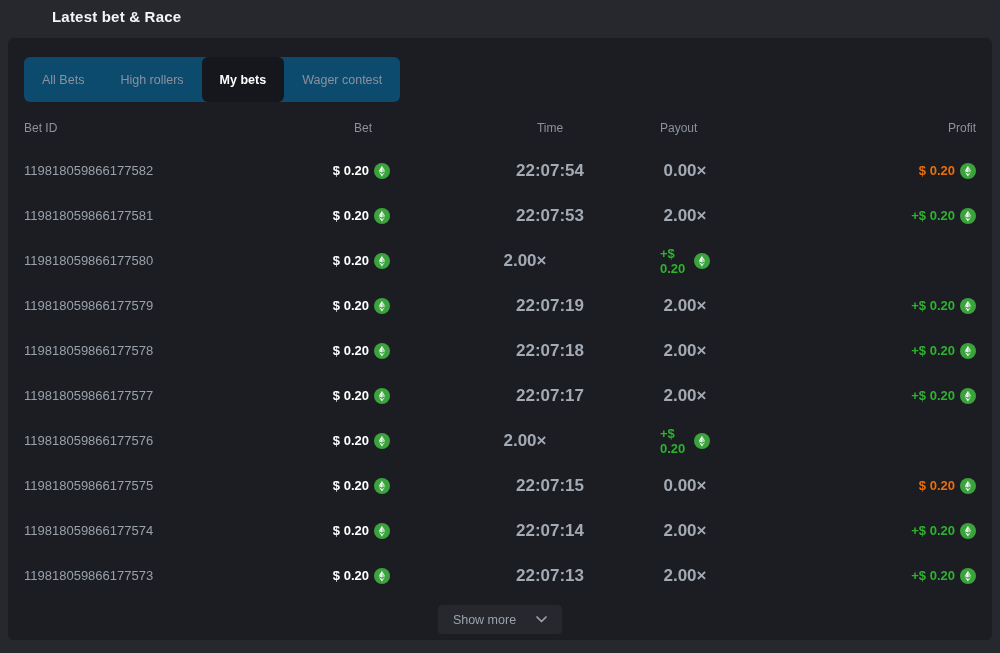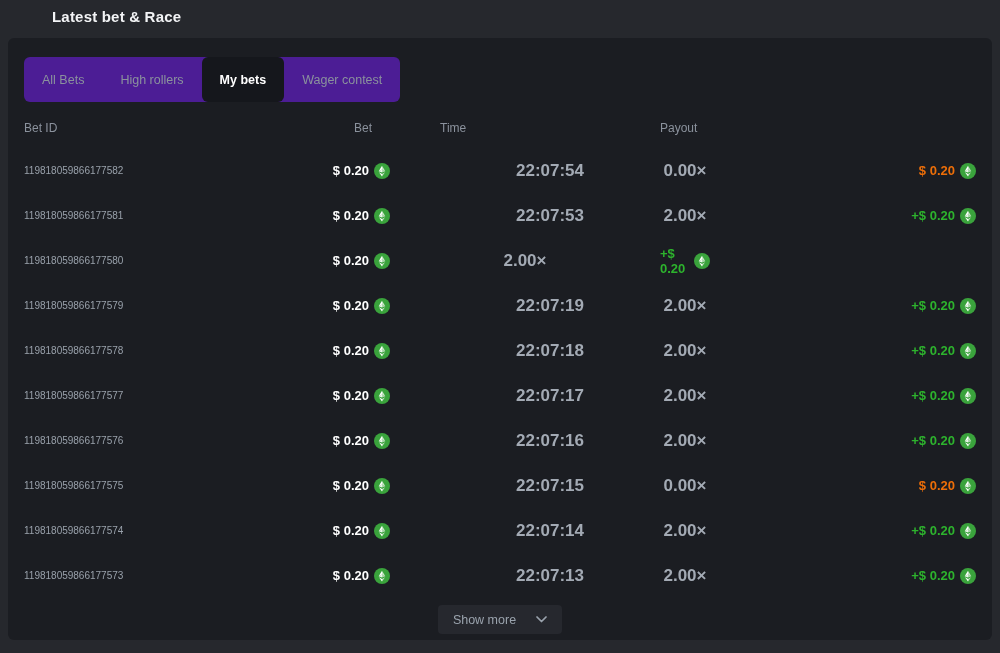--- a/index.html
+++ b/index.html
@@ -25,21 +25,21 @@
   .panel {
     position: absolute;
     left: 8px; right: 8px; top: 38px; bottom: 13px;
     background: #1b1d22;
     border-radius: 6px;
     padding: 19px 16px 0 16px;
   }
   
   .tabs {
     display: inline-flex;
-    background: #4c1d95;
+    background: #0c4a6e;
     border-radius: 6px;
     height: 45px;
     align-items: stretch;
     overflow: hidden;
     justify-content: flex-end;
   }
   .tab {
     display: flex; align-items: center;
     padding: 0 18px;
     font-size: 12.5px;
@@ -61,26 +61,26 @@
     align-items: center;
   }
   .thead { height: 40px; }
   .th {
     color: #8b929d;
     font-size: 12px;
   }
   .trow { height: 45px; }
   .th-betid { text-align: left; }
   .th-bet { text-align: right; padding-right: 18px; }
-  .th-time { text-align: left; padding-left: 50px; }
+  .th-time { text-align: center; padding-left: 50px; }
   .th-payout { text-align: left; }
   .th-profit { text-align: right; }
   .cell-betid {
     color: #99a1ab;
-    font-size: 10px;
+    font-size: 13px;
   }
   .cell-bet {
     display: flex; align-items: center; justify-content: flex-end;
     gap: 5px;
     color: #ffffff;
     font-size: 13px;
     font-weight: bold;
   }
   .cell-time, .cell-payout {
     color: #a3aab4;
@@ -140,20 +140,21 @@
     <span>Wager contest</span>
   </div>
     </div>
 
   <div class="table">
     <div class="thead">
       <div class="th th-betid">Bet ID</div>
       <div class="th th-bet">Bet</div>
       <div class="th th-time">Time</div>
       <div class="th th-payout">Payout</div>
+      <div class="th th-profit">Profit</div>
     </div>
     <div id="table-body">
         <div class="trow">
     <div class="cell-betid">119818059866177582</div>
     <div class="cell-bet">
       <span>$ 0.20</span>
       <svg class="coin" viewBox="0 0 24 24">
         <circle cx="12" cy="12" r="12" fill="#3aa33c"></circle>
         <g fill="#ffffff">
           <polygon points="12,4 7,12.2 12,9.9"></polygon>
@@ -355,21 +356,20 @@
         <g fill="#ffffff">
           <polygon points="12,4 7,12.2 12,9.9"></polygon>
           <polygon points="12,4 17,12.2 12,9.9" opacity="0.72"></polygon>
           <polygon points="7,12.2 12,9.9 12,14.3" opacity="0.9"></polygon>
           <polygon points="17,12.2 12,9.9 12,14.3" opacity="0.6"></polygon>
           <polygon points="7.5,13.8 12,16.4 12,20.4"></polygon>
           <polygon points="16.5,13.8 12,16.4 12,20.4" opacity="0.72"></polygon>
         </g>
       </svg>
     </div>
-    <div class="cell-time">22:07:16</div>
     <div class="cell-payout">2.00×</div>
     <div class="cell-profit profit-win">
       <span>+$ 0.20</span>
       <svg class="coin" viewBox="0 0 24 24">
         <circle cx="12" cy="12" r="12" fill="#3aa33c"></circle>
         <g fill="#ffffff">
           <polygon points="12,4 7,12.2 12,9.9"></polygon>
           <polygon points="12,4 17,12.2 12,9.9" opacity="0.72"></polygon>
           <polygon points="7,12.2 12,9.9 12,14.3" opacity="0.9"></polygon>
           <polygon points="17,12.2 12,9.9 12,14.3" opacity="0.6"></polygon>

